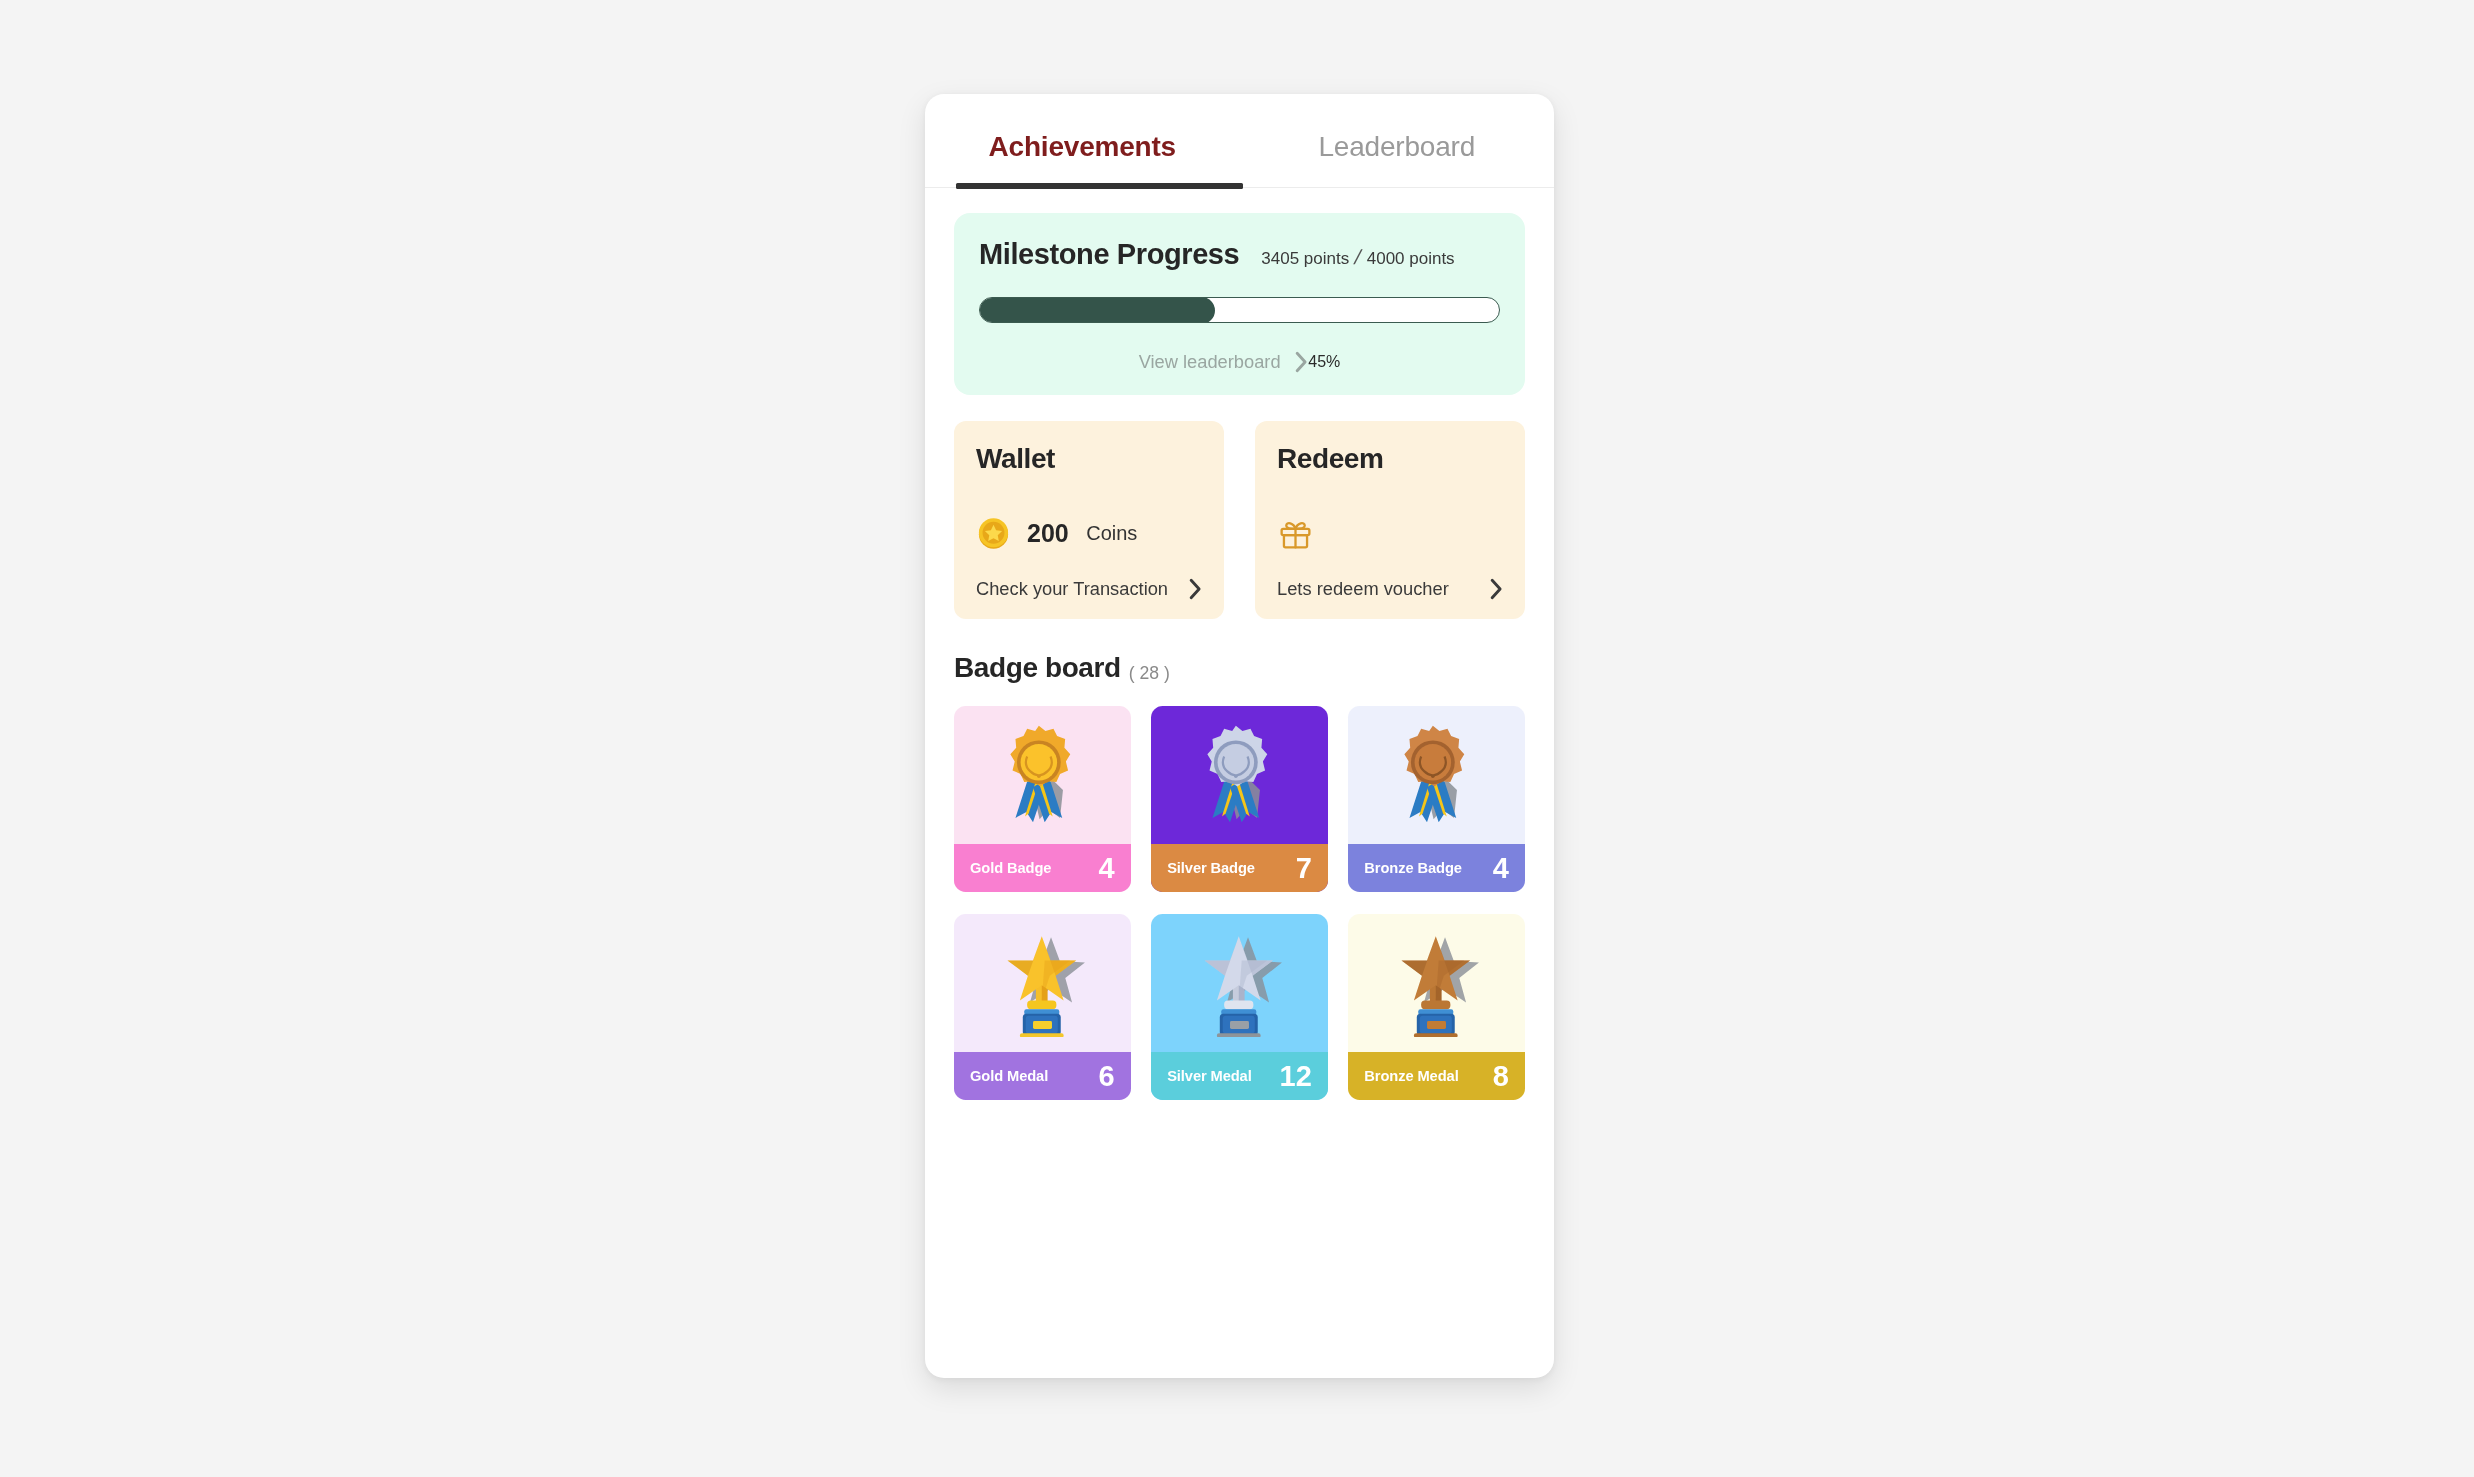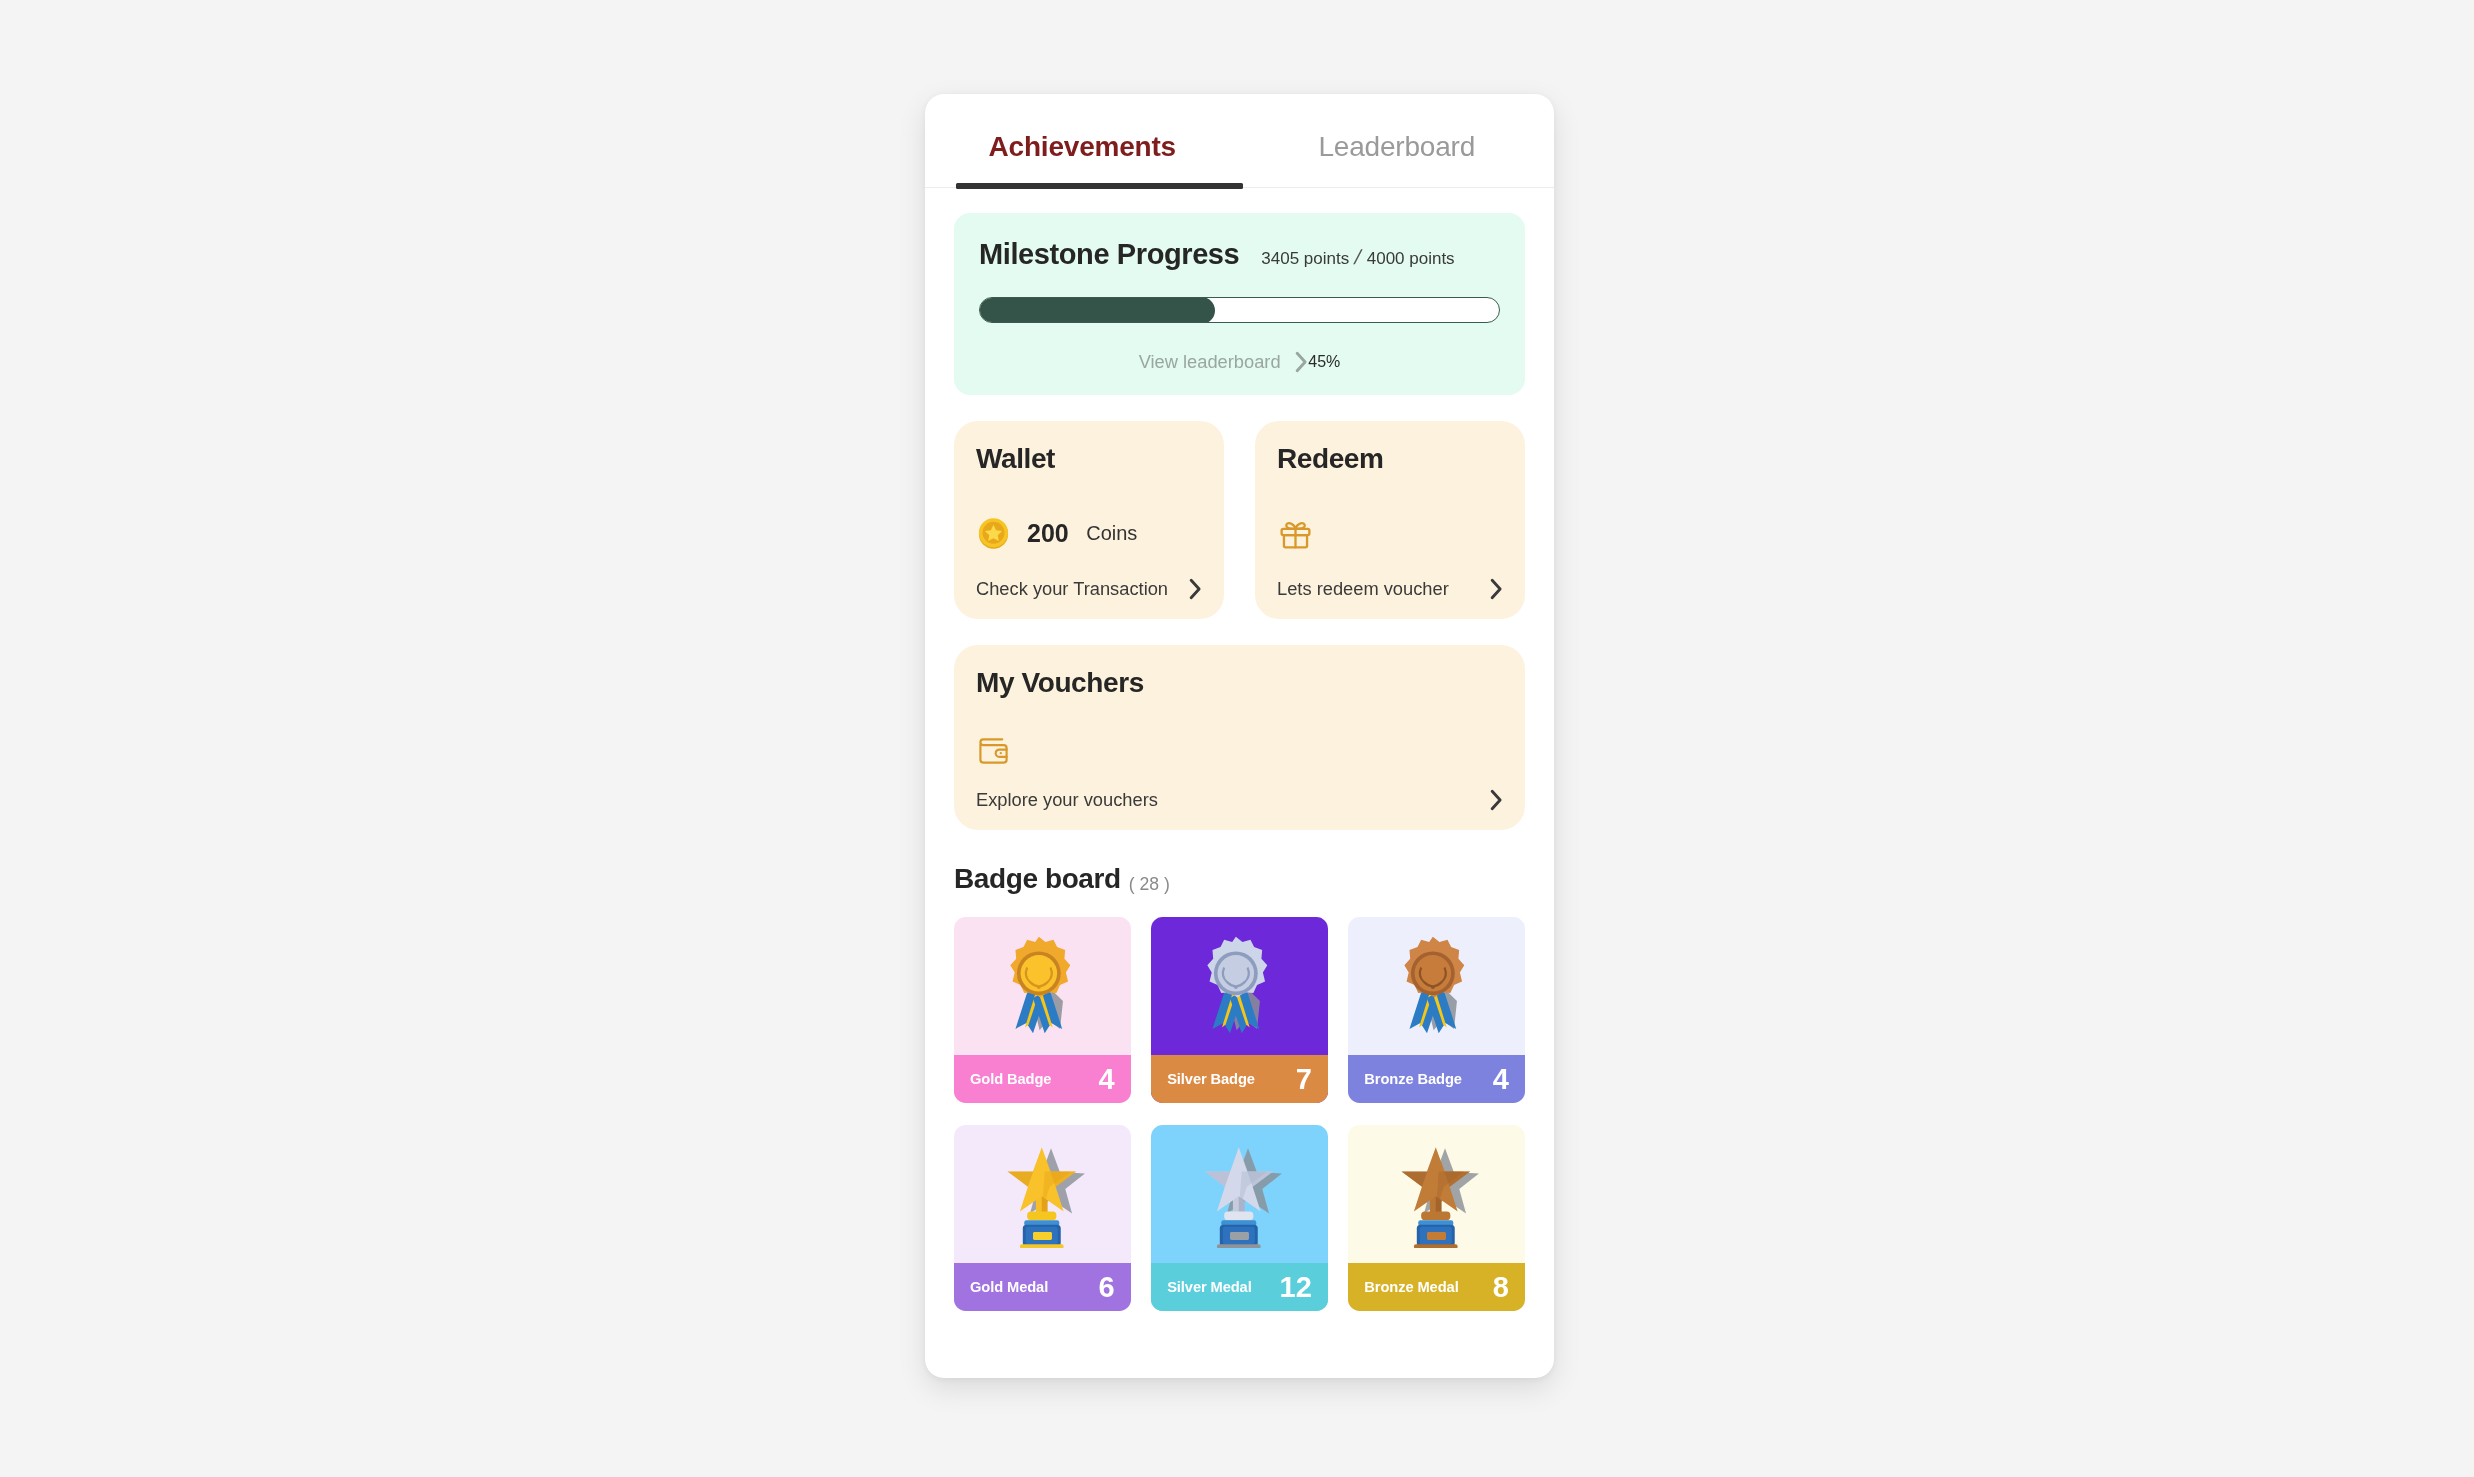--- a/index.html
+++ b/index.html
@@ -129,21 +129,21 @@
   .mile-pct { font-size: 16px; color: #2b2b2b; }
 
   
   .row2 {
     display: flex;
     gap: 31px;
     margin-top: 26px;
   }
   .acard {
     background: #fdf2dd;
-    border-radius: 24px;
+    border-radius: 12px;
     padding: 22px 22px 19px 22px;
     flex: 1;
     min-height: 198px;
     display: flex;
     flex-direction: column;
     cursor: pointer;
   }
   .acard.vouchers {
     margin-top: 26px;
     flex: 0 0 277px;
@@ -307,40 +307,20 @@
             <span>Lets redeem voucher</span>
             <span>
               <svg width="13" height="22" viewBox="0 0 18 30">
                   <path d="M3 3 L14 15 L3 27" fill="none" stroke="#3a3a3a" stroke-width="4" stroke-linecap="round" stroke-linejoin="round"></path>
                 </svg>
             </span>
           </div>
         </div>
       </div>
 
-      <div class="acard vouchers">
-        <div class="acard-title">My Vouchers</div>
-        <div class="acard-mid">
-          <span>
-            <svg width="35" height="32" viewBox="0 0 48 44" fill="none" stroke="#d9992a" stroke-width="3" stroke-linecap="round" stroke-linejoin="round">
-              <path d="M6 12 v22 a4 4 0 0 0 4 4 h28 a4 4 0 0 0 4 -4 v-16 a4 4 0 0 0 -4 -4 h-28 a4 4 0 0 1 0 -8 h26"></path>
-              <path d="M42 20 h-10 a5 5 0 0 0 0 10 h10"></path>
-              <circle cx="34" cy="25" r="1.6" fill="#d9992a" stroke="none"></circle>
-            </svg>
-          </span>
-        </div>
-        <div class="acard-foot">
-          <span>Explore your vouchers</span>
-          <span>
-            <svg width="13" height="22" viewBox="0 0 18 30">
-                <path d="M3 3 L14 15 L3 27" fill="none" stroke="#3a3a3a" stroke-width="4" stroke-linecap="round" stroke-linejoin="round"></path>
-              </svg>
-          </span>
-        </div>
-      </div>
 
       <div class="bb-head">
         <div class="bb-title">Badge board</div>
         <div class="bb-count">( 28 )</div>
       </div>
 
       <div class="grid" id="badge-grid">
           <div class="badge" style="background: rgb(251, 226, 242);">
             <div class="badge-art">
   <svg width="95" height="103" viewBox="0 0 130 140">

